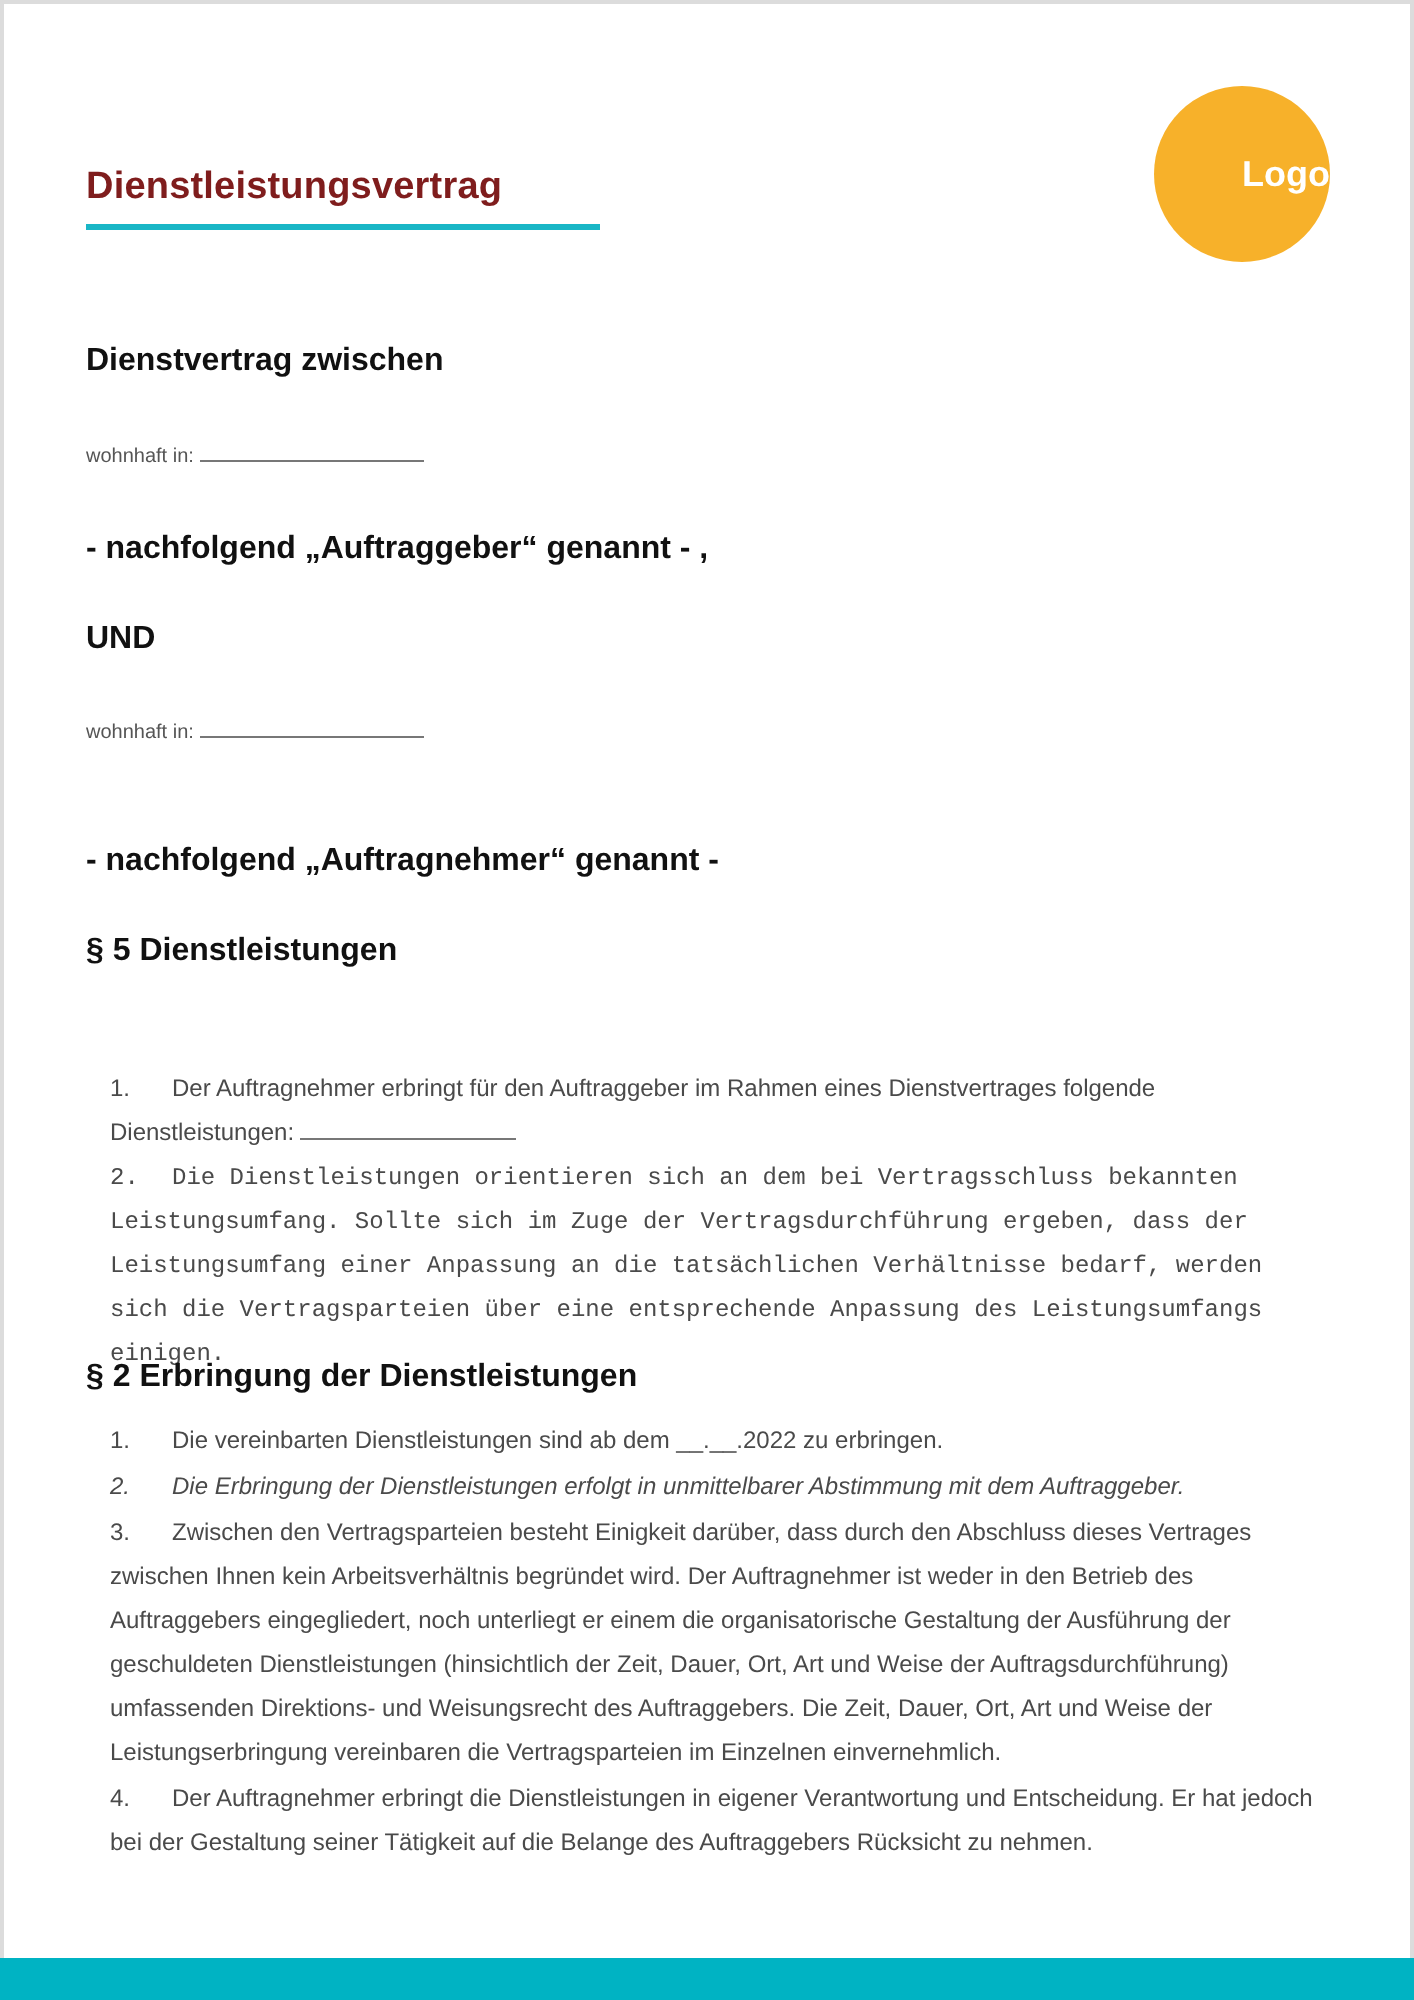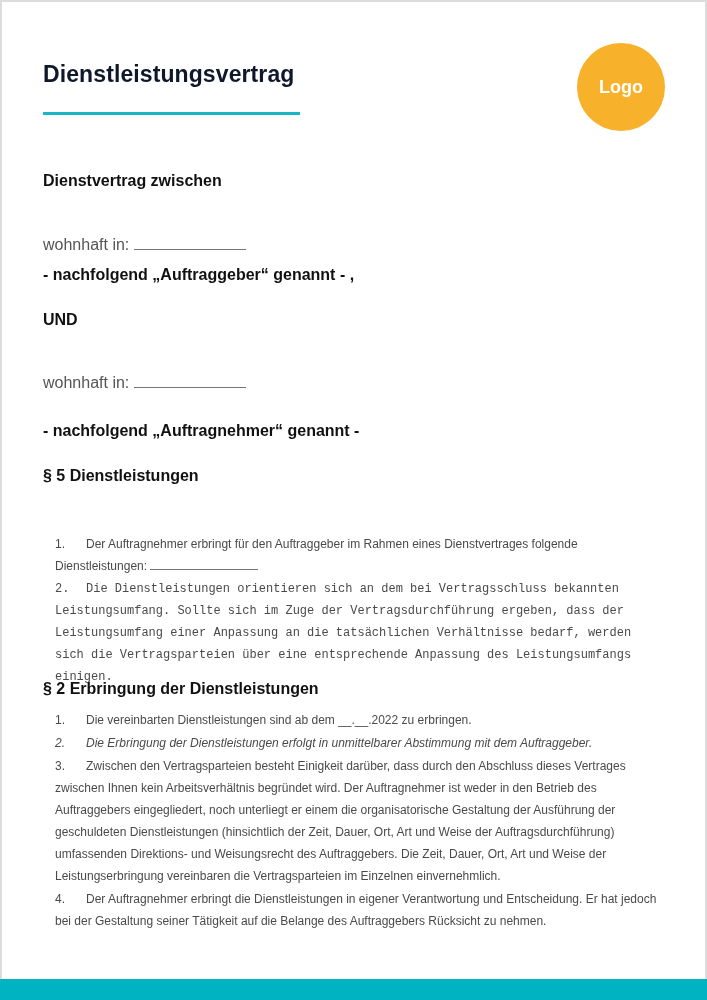--- a/index.html
+++ b/index.html
@@ -11,38 +11,38 @@
     .page-border {
       position: absolute; left: 0; top: 0; width: 707px; height: 1000px;
       box-sizing: border-box;
       border-top: 2px solid #dcdcdc; border-left: 2px solid #dcdcdc; border-right: 2px solid #dcdcdc;
     }
     .footer-bar {
       position: absolute; left: 0; bottom: 0; width: 707px; height: 21px;
       background: #00b3c3;
     }
     .title {
-      position: absolute; left: 43px; top: 61px;
-      font-size: 23px; font-weight: bold; color: #0f172a;
+      position: absolute; left: 43px; top: 83px;
+      font-size: 19px; font-weight: bold; color: #7f1d1d;
       letter-spacing: 0.1px;
       white-space: nowrap;
     }
     .title-rule {
       position: absolute; left: 43px; top: 112px; width: 257px; height: 3px;
       background: #19b6c6;
     }
     .logo {
       position: absolute; left: 577px; top: 43px; width: 88px; height: 88px;
       border-radius: 50%; background: #f7b12a;
-      display: flex; align-items: center; justify-content: center;
+      display: flex; align-items: center; justify-content: flex-end;
       color: #ffffff; font-size: 18px; font-weight: bold;
     }
     .abs { position: absolute; left: 43px; white-space: nowrap; }
     .bold { font-weight: bold; color: #111111; font-size: 16px; }
-    .plain { color: #555555; font-size: 16px; margin-top: 16px; }
+    .plain { color: #555555; font-size: 10px; }
     .blank {
       display: inline-block; vertical-align: baseline;
       border-bottom: 1px solid #777777; height: 10px;
     }
     .para {
       position: absolute; left: 55px; width: 610px;
       color: #4a4a4a; font-size: 12px; line-height: 22px; margin-top: 47px;
     }
     .para .num { display: inline-block; width: 31px; }
   </style>

